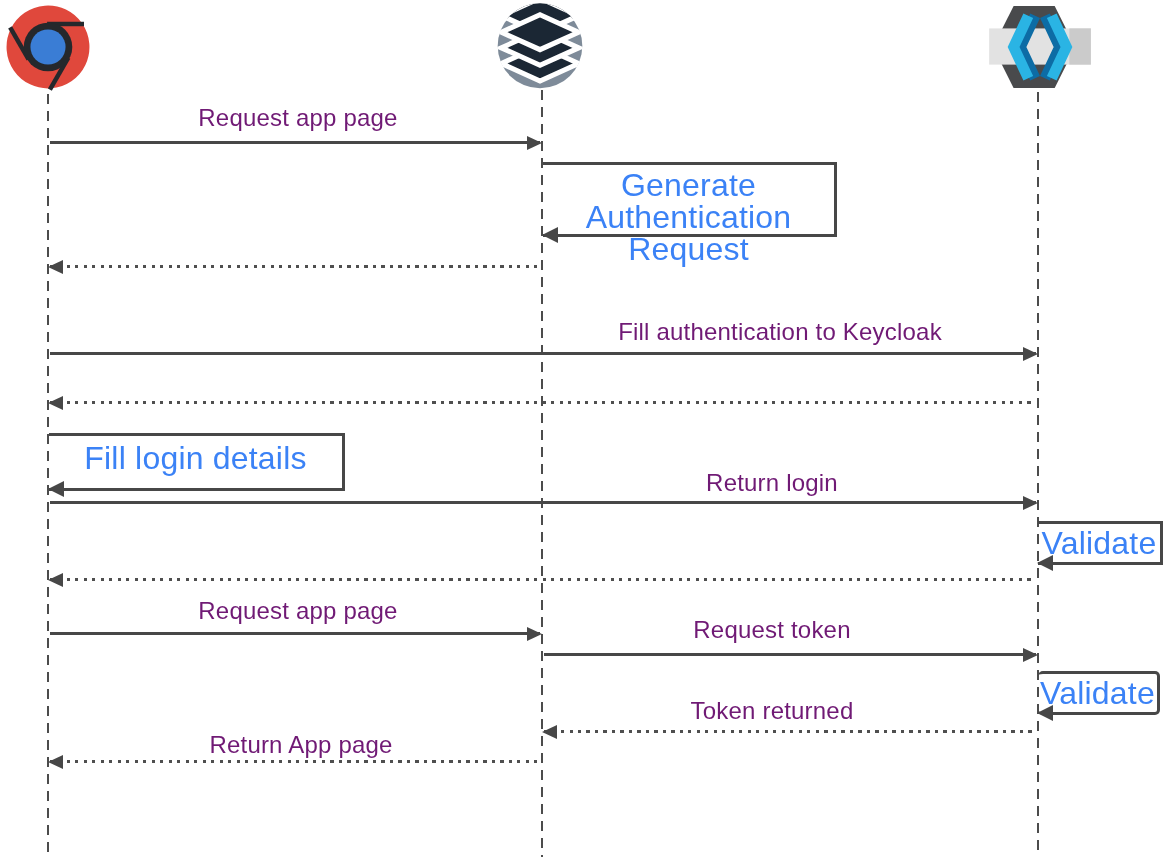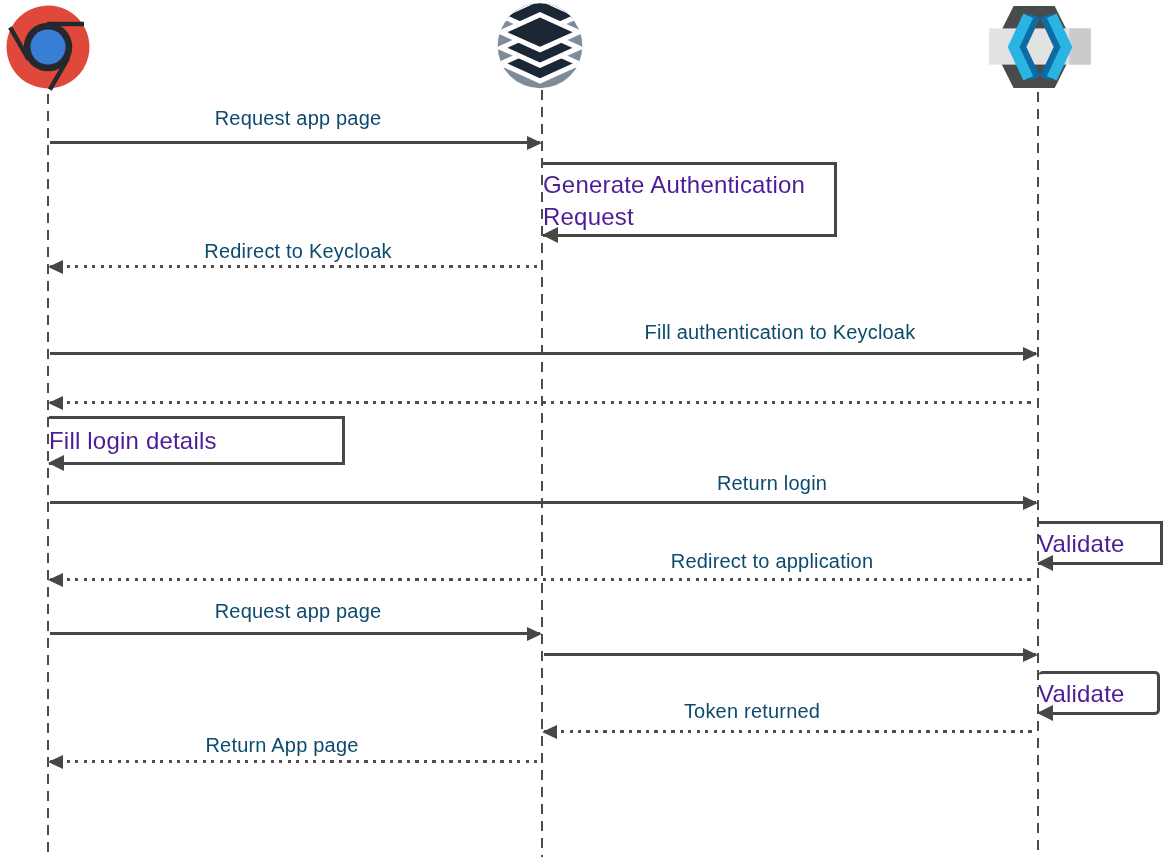--- a/index.html
+++ b/index.html
@@ -9,38 +9,38 @@
   }
   .canvas{position:absolute;inset:0;}
   
   .lifeline{
     position:absolute;width:2px;
     background:repeating-linear-gradient(to bottom,#4c4c4c 0 10px,transparent 10px 17px);
   }
   
   .lbl{
     position:absolute;transform:translateX(-50%);
-    font-size:20px;line-height:26px;color:#0c4a6e;white-space:nowrap;letter-spacing:.2px;
+    font-size:24px;line-height:26px;color:#701a75;white-space:nowrap;letter-spacing:.2px;
   }
   
   .arrow{position:absolute;height:3px;}
   .arrow.solid{background:#474747;}
   .arrow.dotted{background:repeating-linear-gradient(to right,#4f4f4f 0 3px,transparent 3px 8.5px);}
   .arrow.head-right::after,
   .arrow.head-left::before{
     content:"";position:absolute;top:50%;transform:translateY(-50%);
     width:0;height:0;border-top:7px solid transparent;border-bottom:7px solid transparent;
   }
   .arrow.head-right::after{right:-2px;border-left:15px solid #474747;}
   .arrow.head-left::before{left:-2px;border-right:15px solid #474747;}
   
   .selfbox{
     position:absolute;box-sizing:border-box;
     border:3px solid #474747;border-left:none;
-    color:#4c1d95;font-size:24px;text-align:left;letter-spacing:.2px;
+    color:#3b82f6;font-size:32px;text-align:center;letter-spacing:.2px;
   }
   .selfbox::after{
     content:"";position:absolute;left:-1px;bottom:-9px;width:0;height:0;
     border-top:8px solid transparent;border-bottom:8px solid transparent;
     border-right:16px solid #474747;
   }
   .selfbox.rounded{border-radius:5px;}
   .icon{position:absolute;}
 </style>
 </head>
@@ -90,44 +90,43 @@
       <polyline points="59,14 74,46 59,78" stroke="#0d6ca5" stroke-width="11"></polyline>
       <polyline points="66,14 81,46 66,78" stroke="#2ab4e4" stroke-width="11"></polyline>
     </g>
   </svg>
 
   <div class="lbl" style="left:298px;top:105px">Request app page</div>
   <div class="arrow solid head-right" style="left:50px;top:141px;width:490px"></div>
 
   <div class="selfbox" style="left:543px;top:162px;width:294px;height:75px;padding-top:4px;line-height:32px">Generate Authentication Request</div>
 
-  <div class="lbl" style="left:298px;top:238px">Redirect to Keycloak</div>
   <div class="arrow dotted head-left" style="left:50px;top:265px;width:490px"></div>
 
   <div class="lbl" style="left:780px;top:319px">Fill authentication to Keycloak</div>
   <div class="arrow solid head-right" style="left:50px;top:352px;width:986px"></div>
 
   <div class="arrow dotted head-left" style="left:50px;top:401px;width:986px"></div>
 
-  <div class="selfbox" style="left:49px;top:416px;width:296px;height:49px;line-height:44px">Fill login details</div>
+  <div class="selfbox" style="left:49px;top:433px;width:296px;height:58px;line-height:44px">Fill login details</div>
 
   <div class="lbl" style="left:772px;top:470px">Return login</div>
   <div class="arrow solid head-right" style="left:50px;top:501px;width:986px"></div>
 
   <div class="selfbox" style="left:1038px;top:521px;width:125px;height:44px;line-height:39px">Validate</div>
 
-  <div class="lbl" style="left:772px;top:548px">Redirect to application</div>
   <div class="arrow dotted head-left" style="left:50px;top:578px;width:986px"></div>
 
   <div class="lbl" style="left:298px;top:598px">Request app page</div>
   <div class="arrow solid head-right" style="left:50px;top:632px;width:490px"></div>
 
+  <div class="lbl" style="left:772px;top:617px">Request token</div>
   <div class="arrow solid head-right" style="left:544px;top:653px;width:492px"></div>
 
   <div class="selfbox rounded" style="left:1038px;top:671px;width:122px;height:44px;line-height:39px">Validate</div>
 
-  <div class="lbl" style="left:752px;top:698px">Token returned</div>
+  <div class="lbl" style="left:772px;top:698px">Token returned</div>
   <div class="arrow dotted head-left" style="left:544px;top:730px;width:492px"></div>
 
-  <div class="lbl" style="left:282px;top:732px">Return App page</div>
+  <div class="lbl" style="left:301px;top:732px">Return App page</div>
   <div class="arrow dotted head-left" style="left:50px;top:760px;width:490px"></div>
 
 </div>
 
 </body></html>

